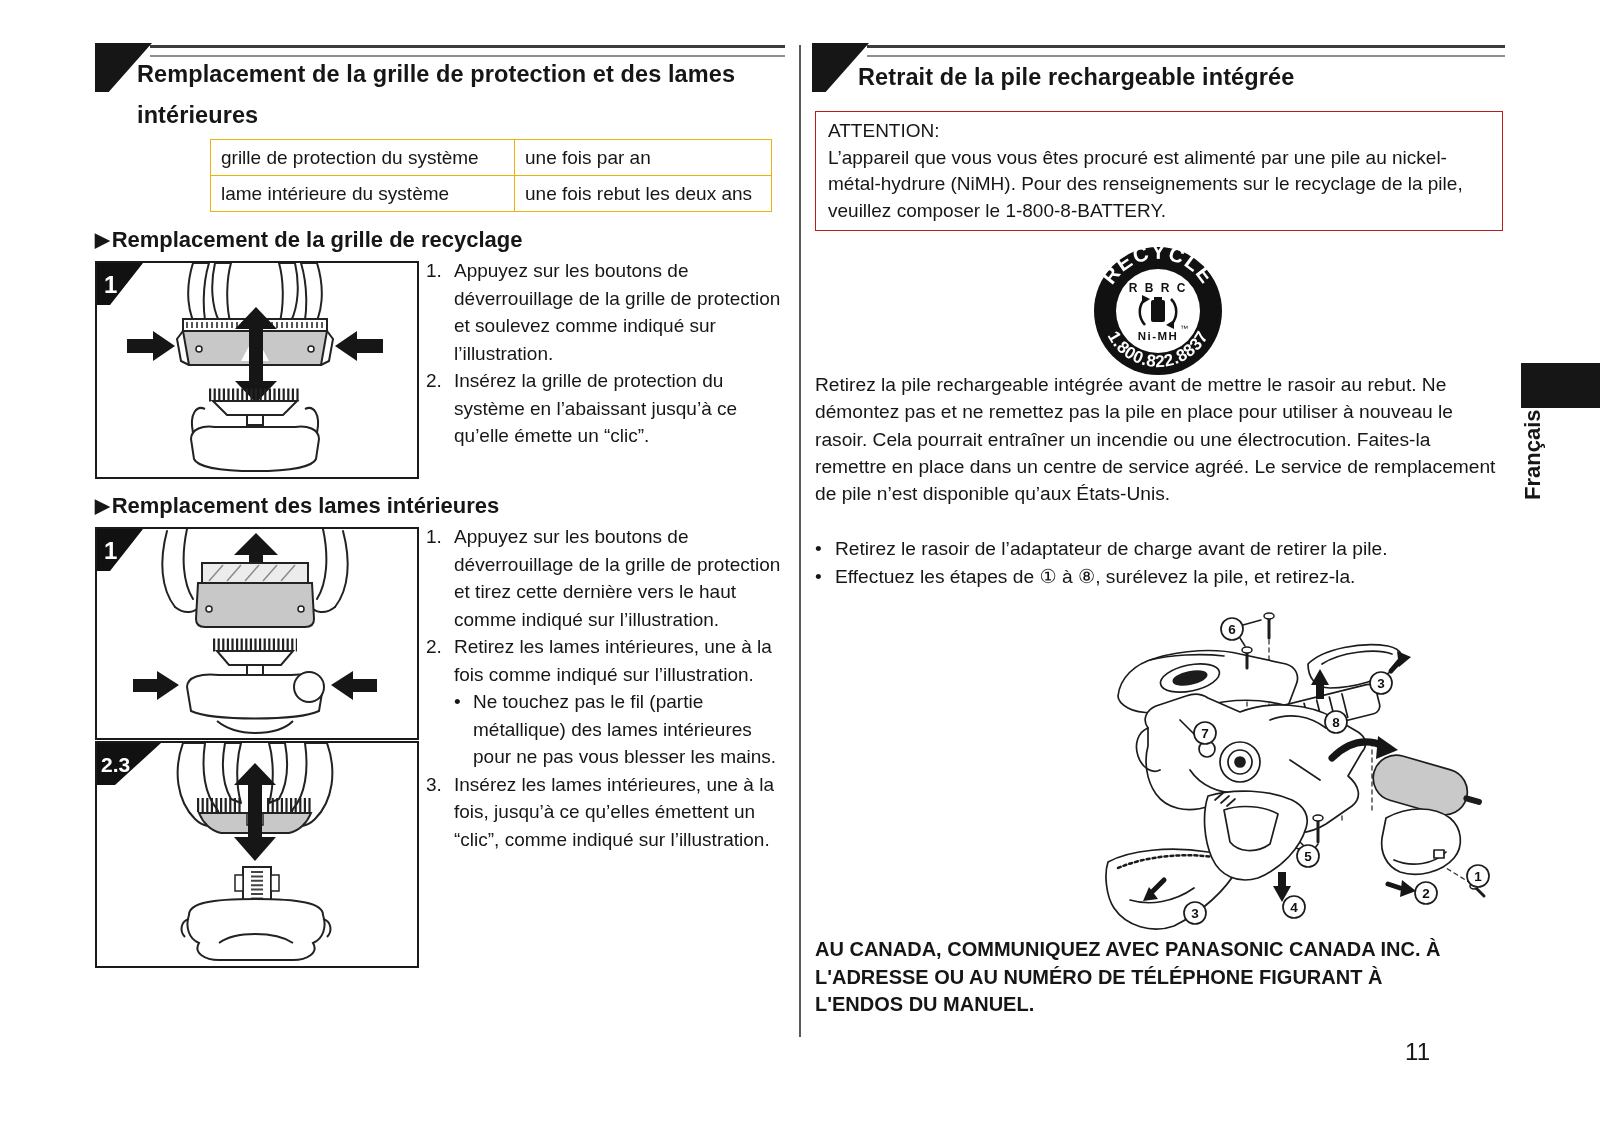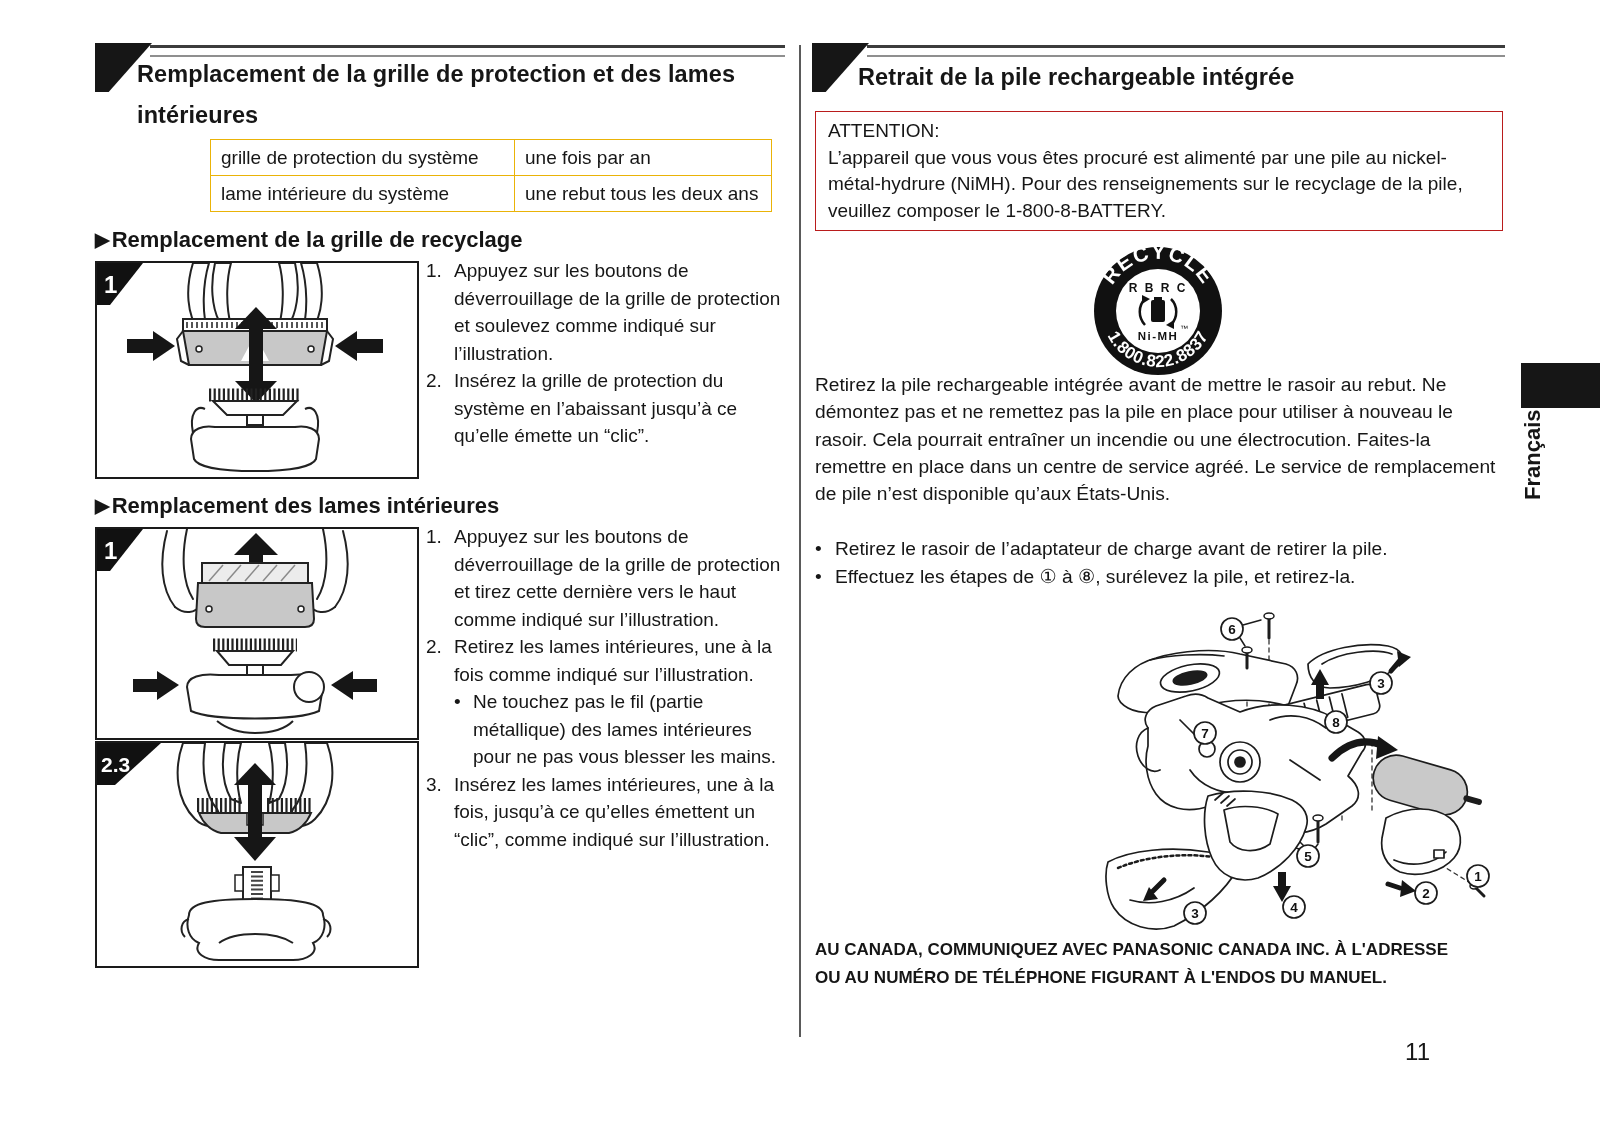--- a/index.html
+++ b/index.html
@@ -18,21 +18,21 @@
   td.c0{width:283px;} td.c1{width:236px;}
   .figbox{border:2px solid #1a1a1a;background:#fff;}
   .steps{font-size:19px;line-height:27.5px;}
   .step{display:flex;}
   .step .sn{flex:none;width:28px;}
   .step.sub{padding-left:28px;}
   .step.sub .sn{width:19px;}
   .attn{border:1px solid #b91c1c;padding:6px 12px;font-size:19px;line-height:26.5px;}
   .para{font-size:19.2px;line-height:27.3px;}
   .bullets{font-size:19.2px;line-height:28px;}
-  .notice{font-size:17px;font-weight:700;line-height:27.5px;}
+  .notice{font-size:20px;font-weight:700;line-height:27.5px;}
   .pagenum{font-size:24px;text-align:right;}
   .vdivider{width:2px;background:#5a5a5a;}
   .tabrect{background:#161616;}
   .tabtext{font-size:22px;font-weight:700;transform:rotate(-90deg);
            transform-origin:0 0;white-space:nowrap;}
   svg{display:block;}
 </style>
 </head>
 <body>
 
@@ -41,21 +41,21 @@
 <div class="abs title" style="left:137px;top:54px;width:640px;">Remplacement de la grille de protection et des lames intérieures</div>
 
 <table class="abs freq" style="left:210px;top:139px;">
   <tbody>
       <tr>
     <td class="c0">grille de protection du système</td>
     <td class="c1">une fois par an</td>
   </tr>
   <tr>
     <td class="c0">lame intérieure du système</td>
-    <td class="c1">une rebut tous les deux ans</td>
+    <td class="c1">une fois rebut les deux ans</td>
   </tr>
 </tbody>
   </table>
 
 <div class="abs sechead" style="left:95px;top:227px;">
   <span class="mk">▶</span><span>Remplacement de la grille de recyclage</span>
 </div>
 
 <div class="abs figbox" style="left:95px;top:261px;width:320px;height:214px;">
 <svg width="316" height="210" viewBox="0 0 316 210">

